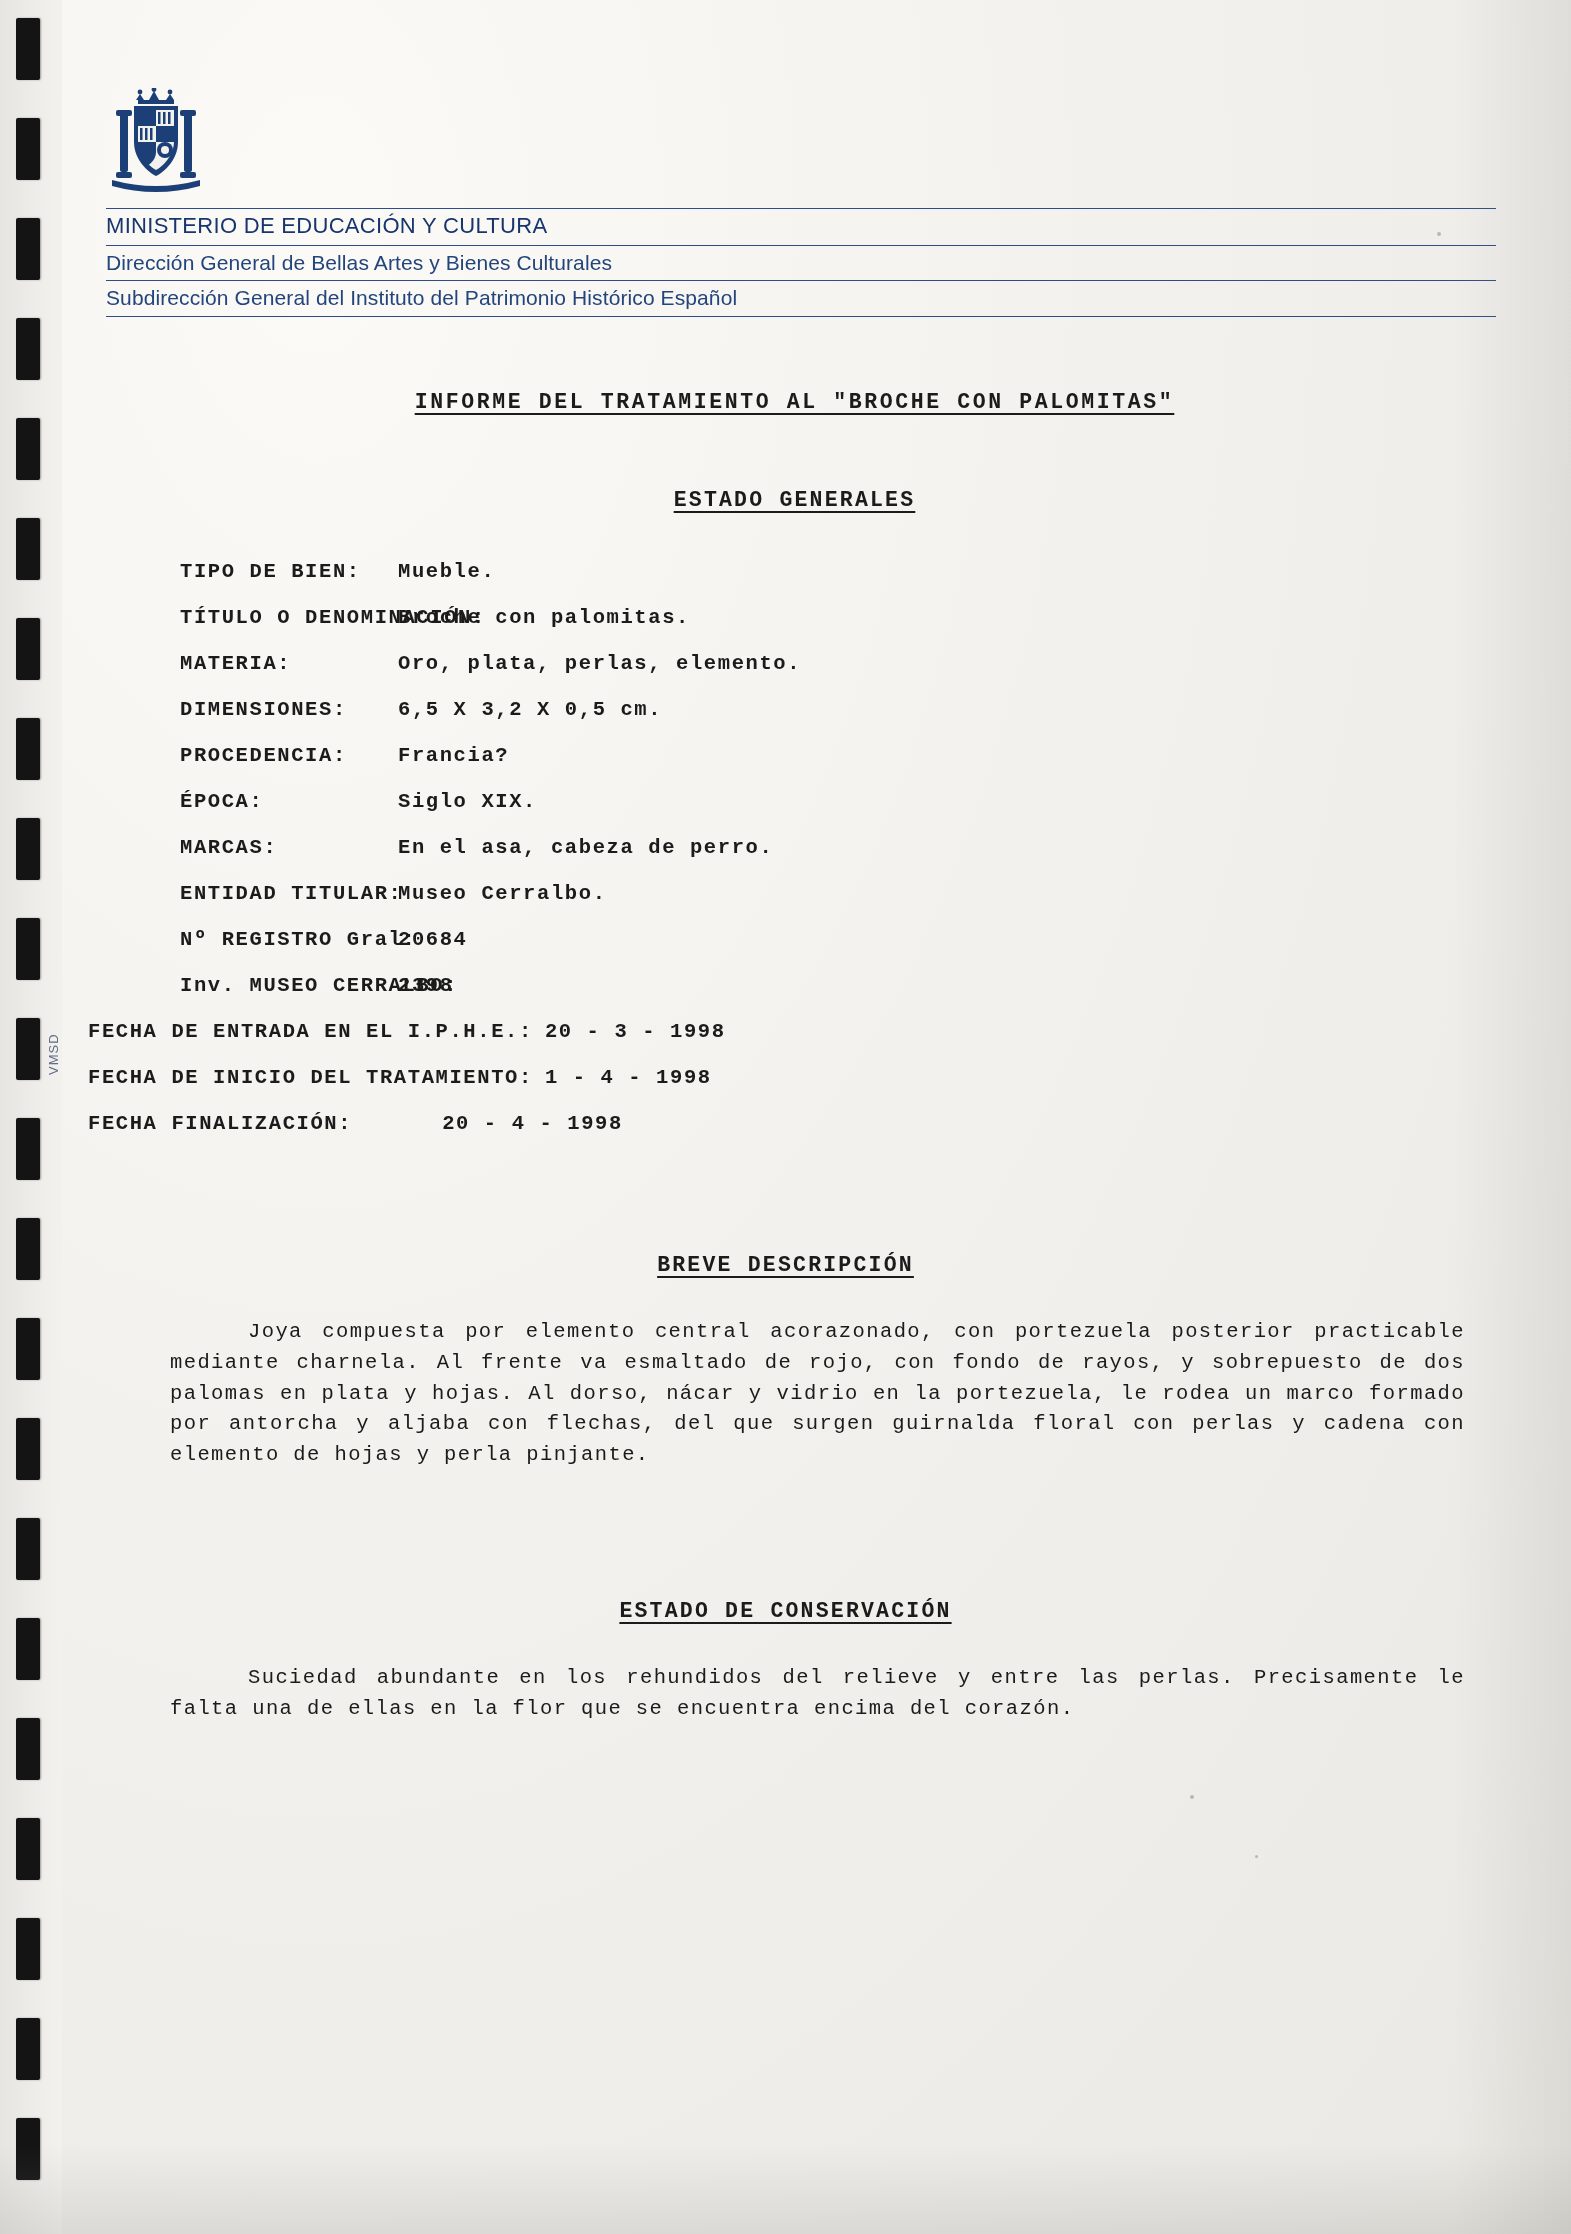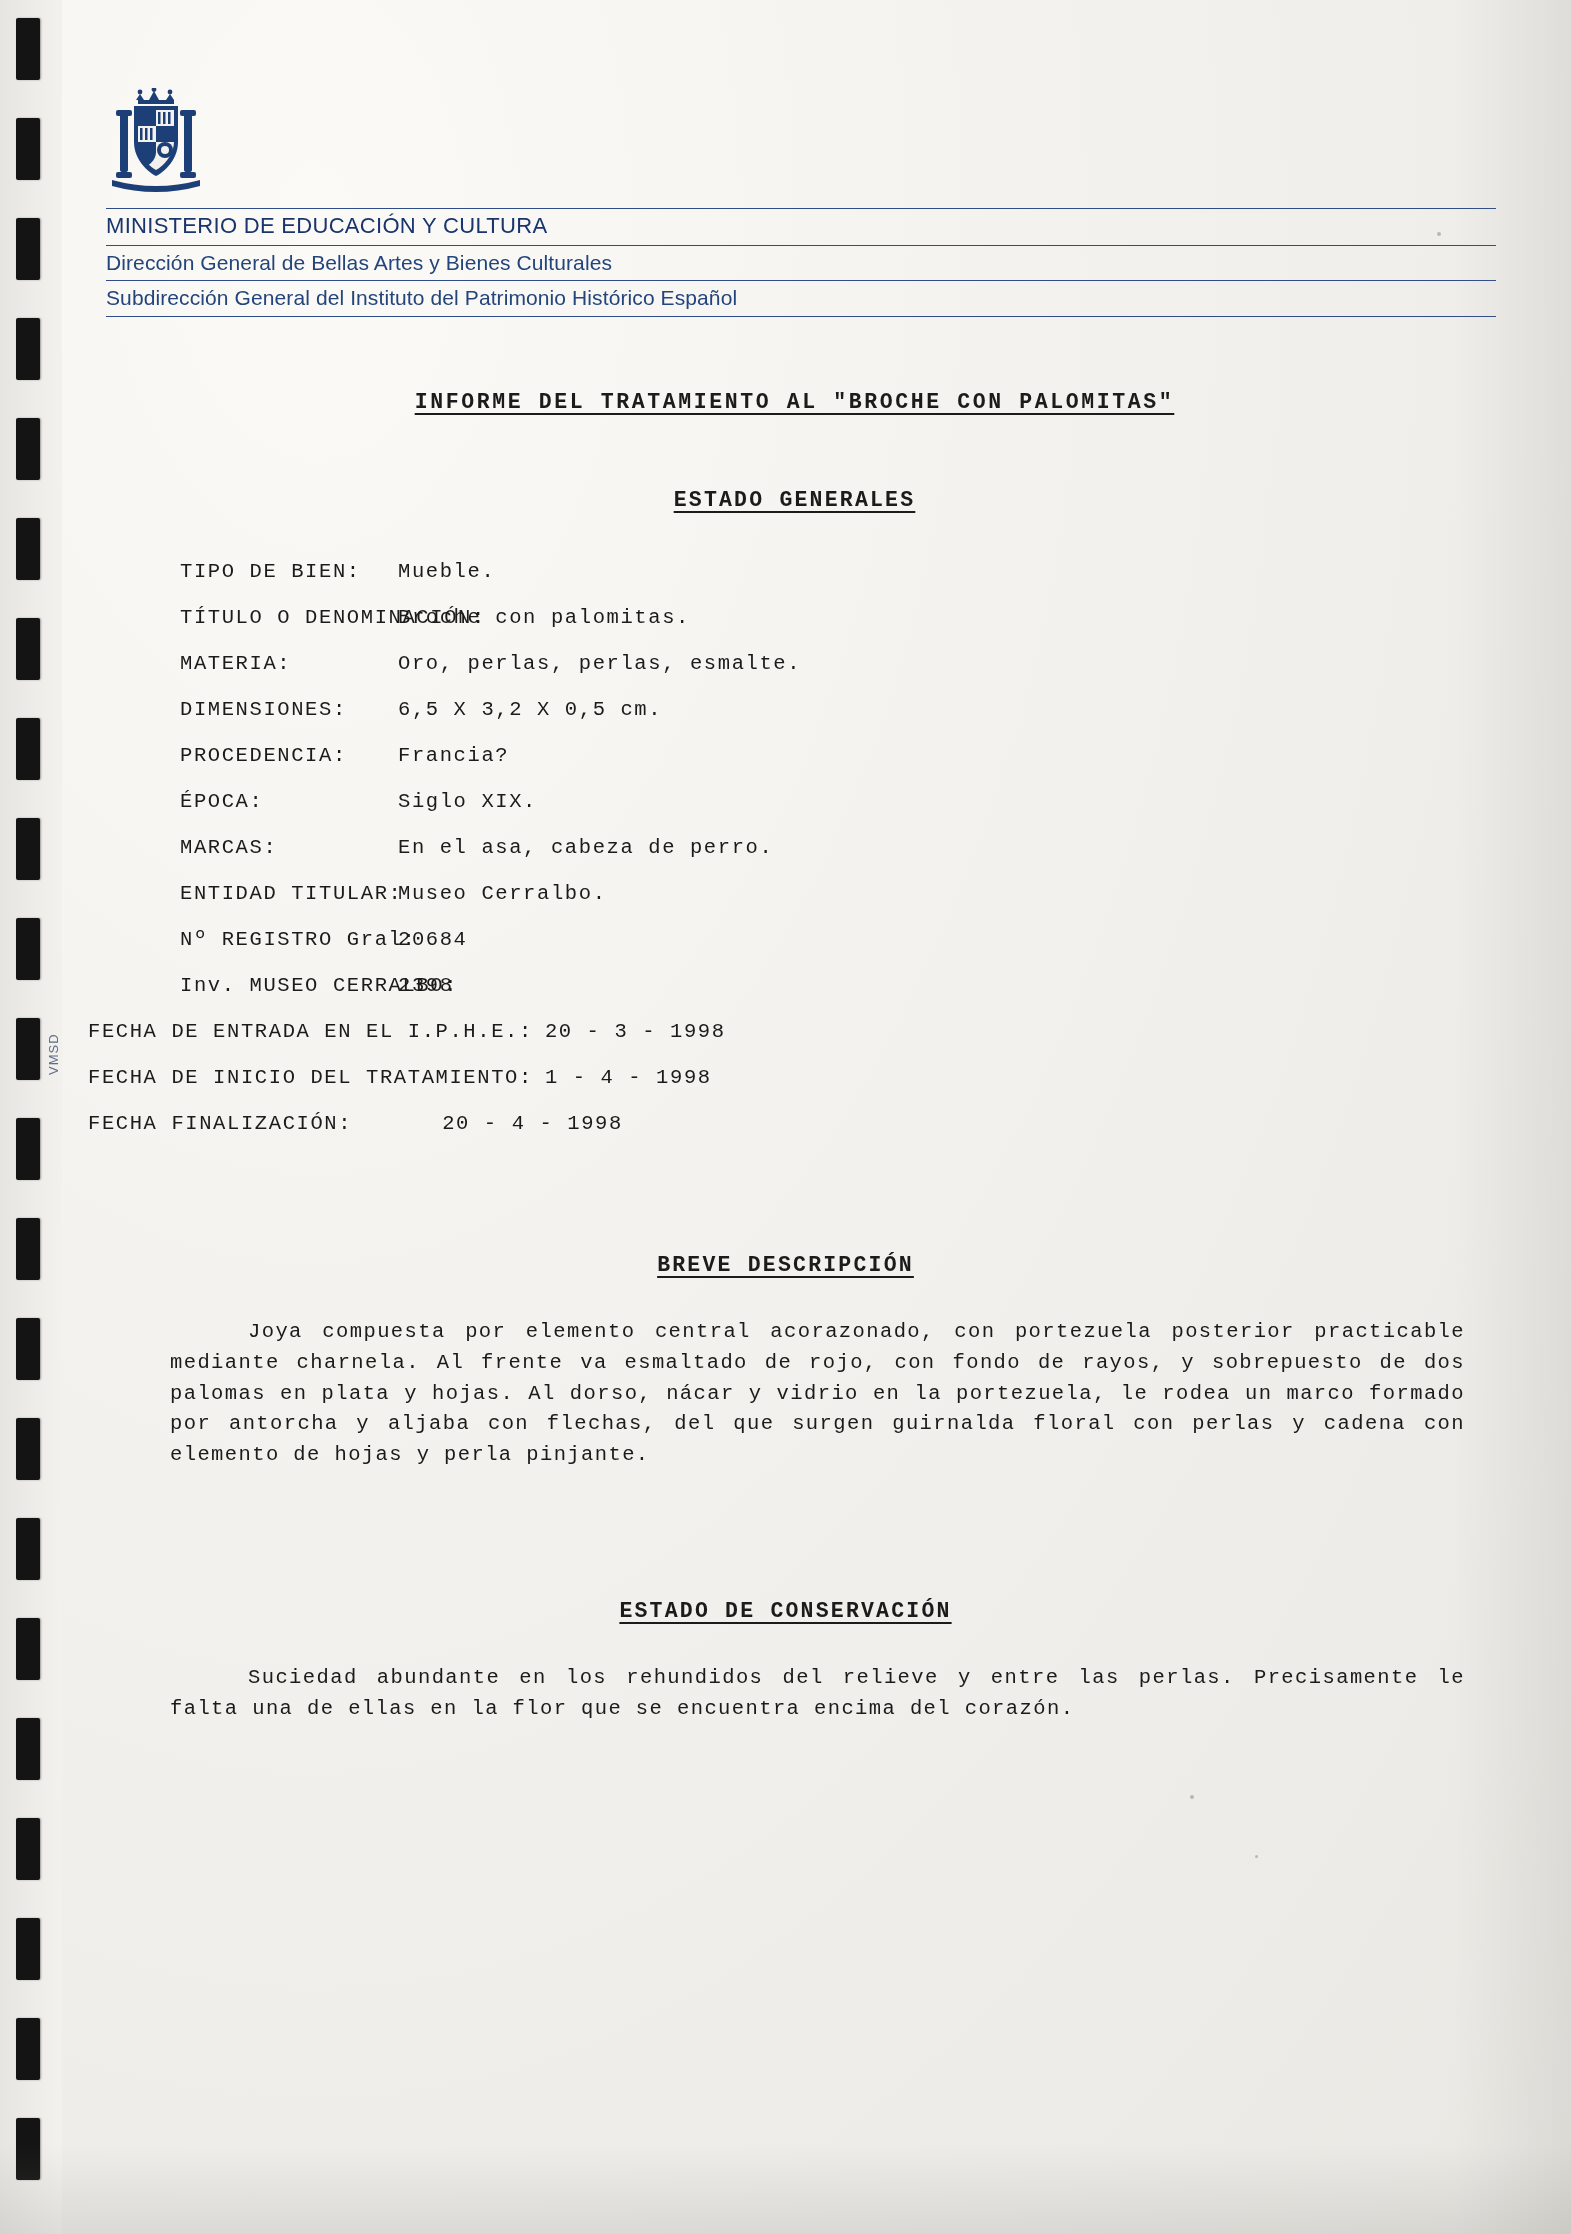--- a/index.html
+++ b/index.html
@@ -143,20 +143,21 @@
     margin: 48px 0 0 0;
     padding: 0;
     list-style: none;
   }
   .field-row {
     display: flex;
     align-items: center;
     margin-bottom: 23px;
     font-size: 20.5px;
     letter-spacing: 1.6px;
+    font-weight: bold;
   }
   .field-label {
     width: 398px;
     padding-left: 180px;
     box-sizing: border-box;
     white-space: nowrap;
   }
   .field-value {
     white-space: nowrap;
   }
@@ -288,21 +289,21 @@
         <span class="field-value">Mueble.</span>
       </div>
 
       <div class="field-row">
         <span class="field-label">TÍTULO O DENOMINACIÓN:</span>
         <span class="field-value">Broche con palomitas.</span>
       </div>
 
       <div class="field-row">
         <span class="field-label">MATERIA:</span>
-        <span class="field-value">Oro, perlas, perlas, esmalte.</span>
+        <span class="field-value">Oro, plata, perlas, elemento.</span>
       </div>
 
       <div class="field-row">
         <span class="field-label">DIMENSIONES:</span>
         <span class="field-value">6,5 X 3,2 X 0,5 cm.</span>
       </div>
 
       <div class="field-row">
         <span class="field-label">PROCEDENCIA:</span>
         <span class="field-value">Francia?</span>

